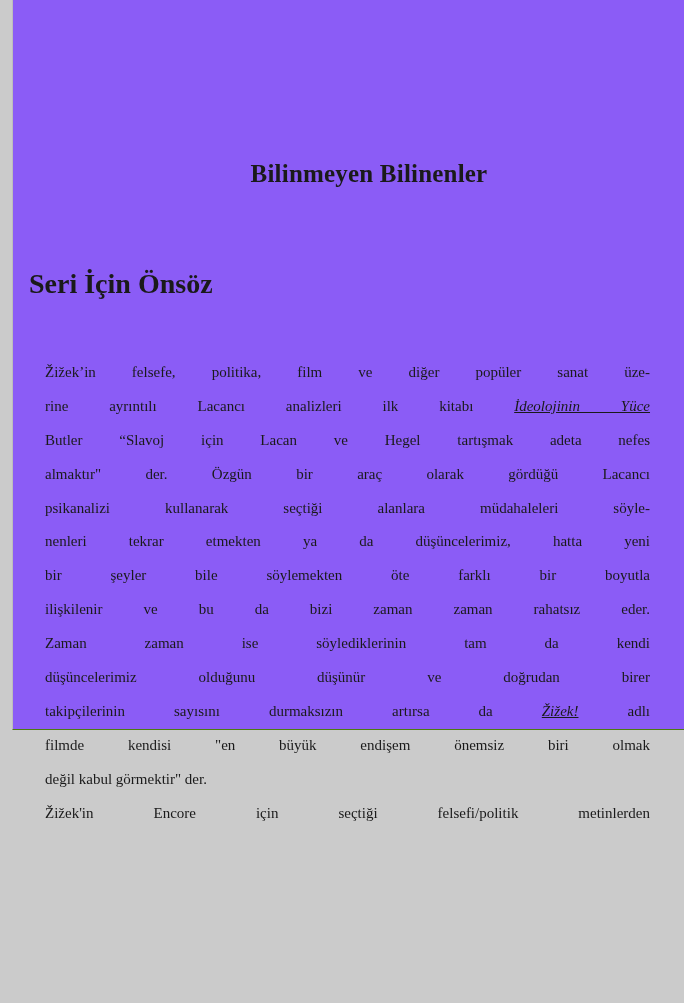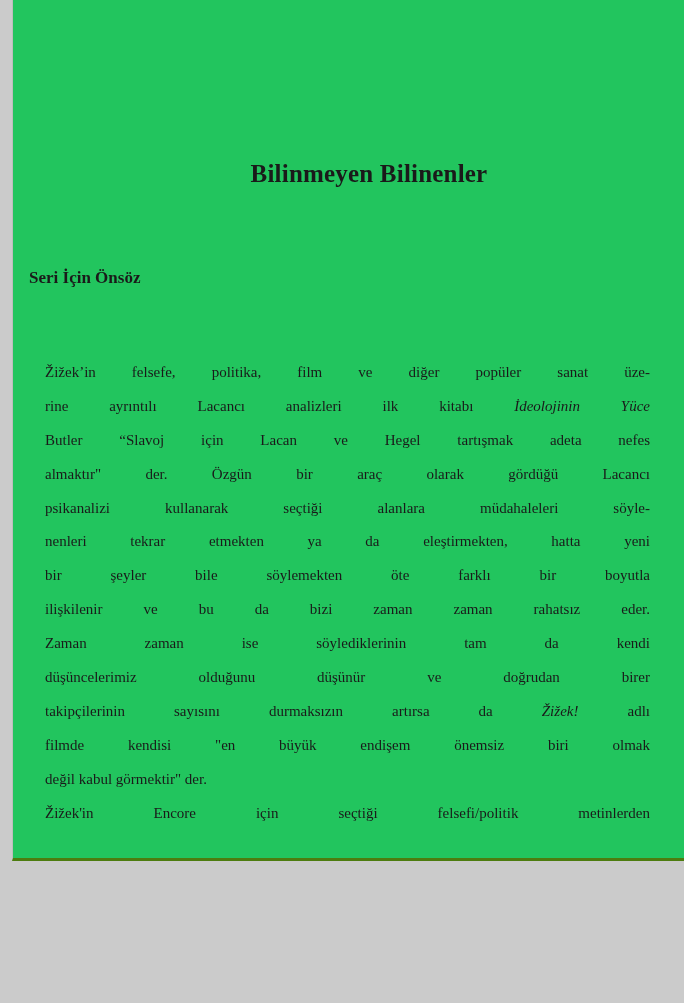--- a/index.html
+++ b/index.html
@@ -13,44 +13,44 @@
       position: relative;
       overflow: hidden;
       font-family: "Liberation Serif", "DejaVu Serif", serif;
       color: #1a1a1a;
     }
     .page {
       position: absolute;
       left: 12px;
       top: 0;
       width: 672px;
-      height: 861px;
-      background: #22c55e;
+      height: 730px;
+      background: #8b5cf6;
       border-left: 1px solid #bdbdbd;
-      border-bottom: 3px solid #4d7c0f;
+      border-bottom: 1px solid #4d7c0f;
       box-sizing: border-box;
     }
     .chapter-title {
       position: absolute;
       left: 0;
       width: 672px;
       top: 160px;
       text-align: center;
       font-size: 25px;
       font-weight: bold;
       letter-spacing: 0.2px;
       margin: 0;
       padding-left: 40px;
       box-sizing: border-box;
     }
     .section-title {
       position: absolute;
       left: 16px;
       top: 268px;
-      font-size: 17px;
+      font-size: 28px;
       font-weight: bold;
       margin: 0;
     }
     .body-text {
       position: absolute;
       left: 16px;
       top: 340px;
       width: 605px;
       font-size: 15px;
       line-height: 33.9px;
@@ -60,35 +60,35 @@
       display: block;
       white-space: nowrap;
       text-align: justify;
       text-align-last: justify;
       height: 33.9px;
     }
     .line.last {
       text-align-last: left;
     }
     .line span { white-space: pre; }
-    .it { font-style: italic; }
+    .it { font-style: italic; text-decoration: underline; }
   </style>
 </head>
 <body>
 
 <div class="page">
   <h1 class="chapter-title">Bilinmeyen Bilinenler</h1>
   <h2 class="section-title">Seri İçin Önsöz</h2>
   <div class="body-text" id="body-text">
       <span class="line"><span>Žižek’in felsefe, politika, film ve diğer popüler sanat üze-</span></span>
       <span class="line"><span>rine ayrıntılı Lacancı analizleri ilk kitabı </span><span class="it">İdeolojinin Yüce</span></span>
       <span class="line"><span>Butler “Slavoj için Lacan ve Hegel tartışmak adeta nefes</span></span>
       <span class="line"><span>almaktır" der. Özgün bir araç olarak gördüğü Lacancı</span></span>
       <span class="line"><span>psikanalizi kullanarak seçtiği alanlara müdahaleleri söyle-</span></span>
-      <span class="line"><span>nenleri tekrar etmekten ya da eleştirmekten, hatta yeni</span></span>
+      <span class="line"><span>nenleri tekrar etmekten ya da düşüncelerimiz, hatta yeni</span></span>
       <span class="line"><span>bir şeyler bile söylemekten öte farklı bir boyutla</span></span>
       <span class="line"><span>ilişkilenir ve bu da bizi zaman zaman rahatsız eder.</span></span>
       <span class="line"><span>Zaman zaman ise söylediklerinin tam da kendi</span></span>
       <span class="line"><span>düşüncelerimiz olduğunu düşünür ve doğrudan birer</span></span>
       <span class="line"><span>takipçilerinin sayısını durmaksızın artırsa da </span><span class="it">Žižek!</span><span> adlı</span></span>
       <span class="line"><span>filmde kendisi "en büyük endişem önemsiz biri olmak</span></span>
       <span class="line last"><span>değil kabul görmektir" der.</span></span>
       <span class="line"><span>Žižek'in Encore için seçtiği felsefi/politik metinlerden</span></span>
     </div>
 </div>

